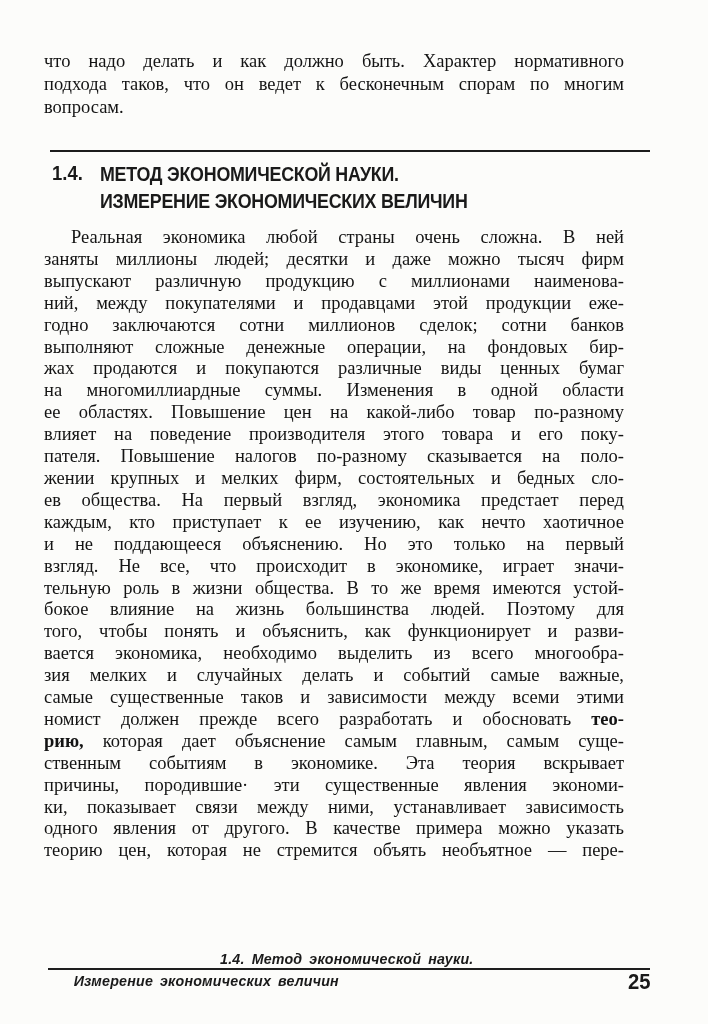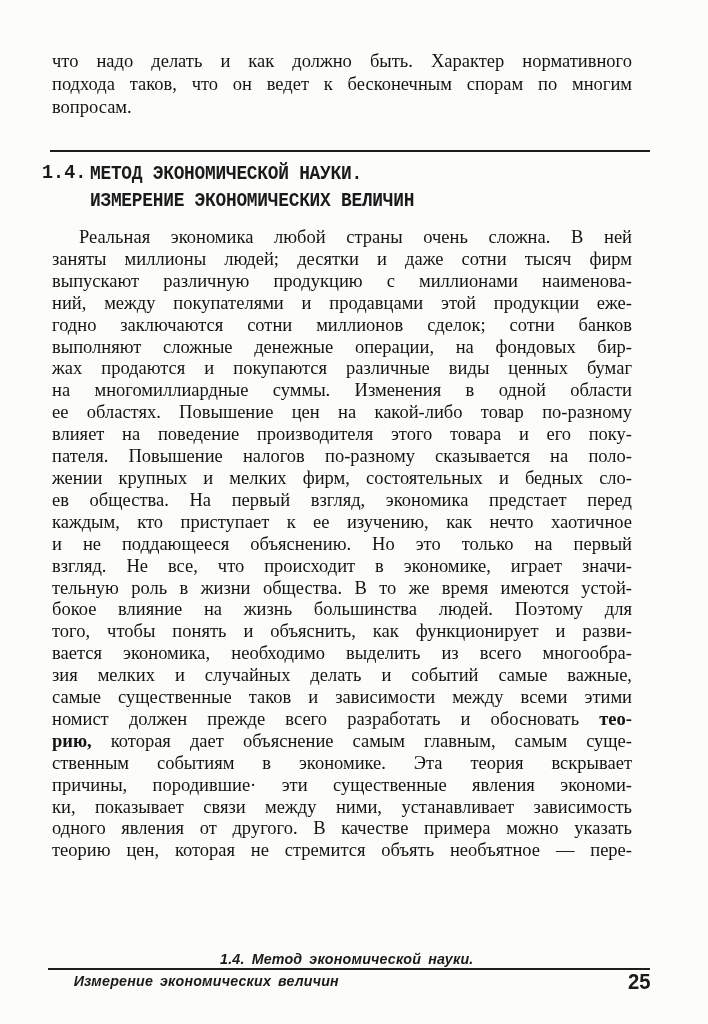--- a/index.html
+++ b/index.html
@@ -12,21 +12,21 @@
     position: relative;
     width: 708px; height: 1024px;
     background: #fcfcfa;
     color: #161616;
     overflow: hidden;
   }
 
   
   .para {
     position: absolute;
-    left: 52px; width: 580px;
+    left: 44px; width: 580px;
     font-size: 18.5px;
     color: #141414;
   }
   .para .line {
     text-align: justify;
     text-align-last: justify;
     white-space: normal;
   }
   .top-para { top: 50px; line-height: 23px; }
   .top-para .line:last-child { text-align: center; text-align-last: left; }
@@ -36,22 +36,22 @@
   .para b { font-weight: 700; }
 
   
   .section-rule {
     position: absolute;
     left: 50px; top: 150px; width: 600px;
     border-top: 2.5px solid #1c1c1c;
   }
   .section-header {
     position: absolute;
-    left: 40px; top: 160px; width: 600px;
-    font-family: Liberation Mono, monospace;
+    left: 50px; top: 160px; width: 600px;
+    font-family: Liberation Sans, sans-serif;
     font-weight: 700;
     color: #1a1a1a;
   }
   .section-number {
     position: absolute; left: 2px; top: 1px;
     font-size: 21px;
     transform: scaleX(0.88); transform-origin: left top;
   }
   .section-title {
     margin-left: 50px;
@@ -105,21 +105,21 @@
   <div class="section-header">
     <span class="section-number">1.4.</span>
     <div class="section-title">
       <div>МЕТОД ЭКОНОМИЧЕСКОЙ НАУКИ.</div>
       <div>ИЗМЕРЕНИЕ ЭКОНОМИЧЕСКИХ ВЕЛИЧИН</div>
     </div>
   </div>
 
   <div class="para body-para">
       <div class="line">Реальная экономика любой страны очень сложна. В ней</div>
-      <div class="line">заняты миллионы людей; десятки и даже сотни тысяч фирм</div>
+      <div class="line">заняты миллионы людей; десятки и даже можно тысяч фирм</div>
       <div class="line">выпускают различную продукцию с миллионами наименова-</div>
       <div class="line">ний, между покупателями и продавцами этой продукции еже-</div>
       <div class="line">годно заключаются сотни миллионов сделок; сотни банков</div>
       <div class="line">выполняют сложные денежные операции, на фондовых бир-</div>
       <div class="line">жах продаются и покупаются различные виды ценных бумаг</div>
       <div class="line">на многомиллиардные суммы. Изменения в одной области</div>
       <div class="line">ее областях. Повышение цен на какой-либо товар по-разному</div>
       <div class="line">влияет на поведение производителя этого товара и его поку-</div>
       <div class="line">пателя. Повышение налогов по-разному сказывается на поло-</div>
       <div class="line">жении крупных и мелких фирм, состоятельных и бедных сло-</div>

